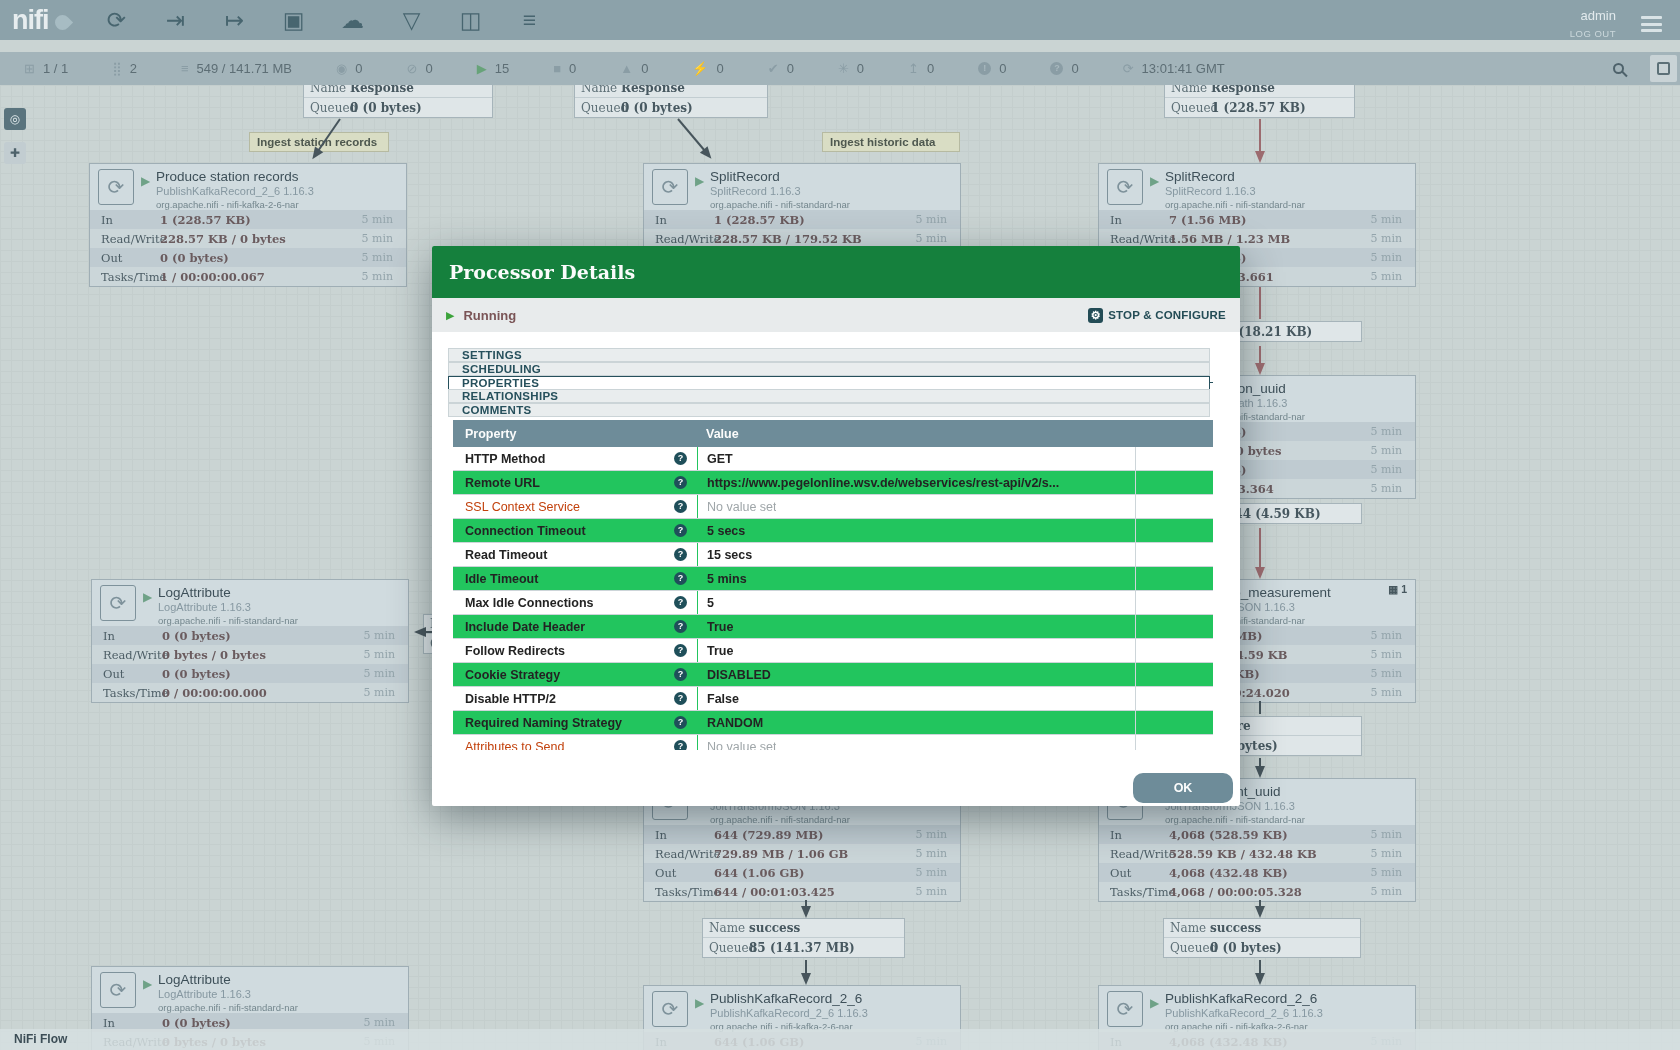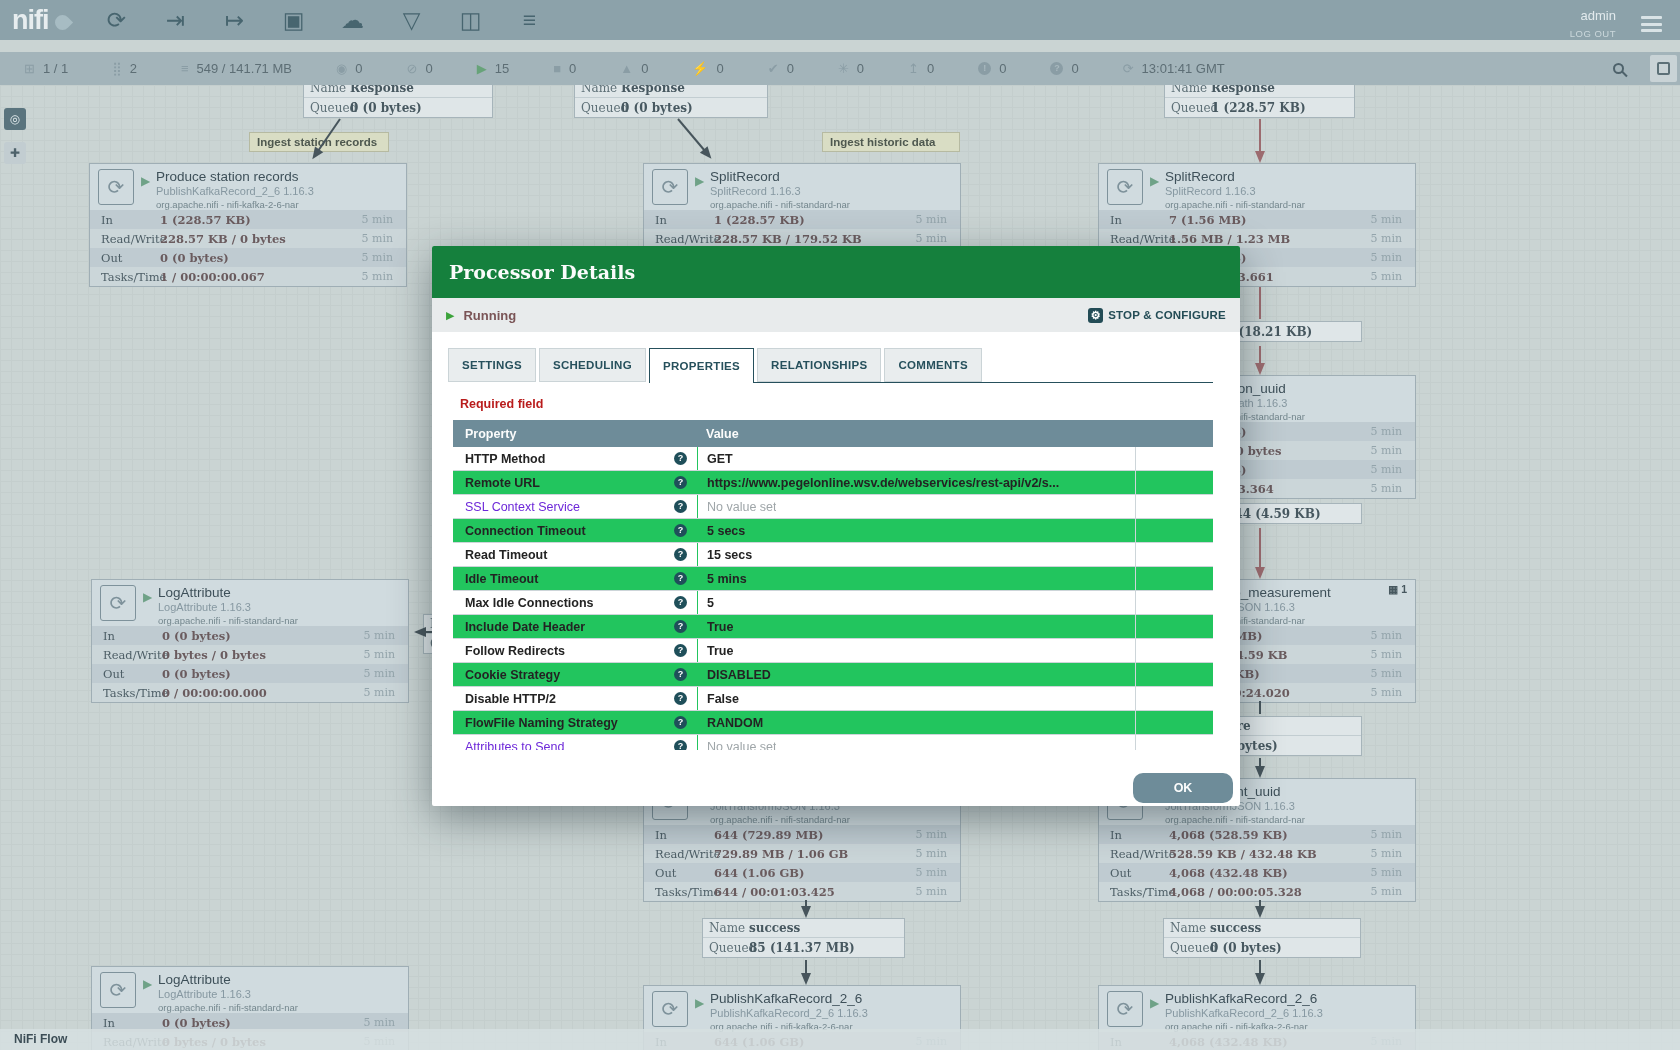--- a/index.html
+++ b/index.html
@@ -96,38 +96,38 @@
   .dlg-title { font-family:"DejaVu Serif", serif; font-weight:bold; font-size:19px;
     color:#FAFBFB; padding-left:17px; }
   .dlg-status { height:34px; background:#E8EBEC; display:flex; align-items:center; padding:0 14px; }
   .run-tri { color:#3BA33B; font-size:11px; margin-right:9px; }
   .run-label { font-size:13px; font-weight:bold; color:#7A5456; }
   .dlg-action { margin-left:auto; display:flex; align-items:center; font-size:11.5px;
     font-weight:bold; color:#234C56; letter-spacing:.2px; cursor:pointer; }
   .gear-box { width:15px; height:15px; background:#234C56; color:#fff; border-radius:3px;
     font-size:11px; line-height:15px; text-align:center; margin-right:5px; }
   .dlg-content { padding:0 27px 0 16px; position:relative; }
-  .tabs { margin-top:16px; position:relative; height:35px; display:flex; }
+  .tabs { margin-top:16px; position:relative; height:35px; display:flex;flex-direction:column; }
   .tab { height:34px; border:1px solid #CBD4D7; background:#E9EDEE; color:#26505C;
     font-size:11.5px; font-weight:bold; letter-spacing:.3px; padding:0 13px; margin-right:3px;
     display:flex; align-items:center; cursor:pointer; position:relative; z-index:1; }
   .tab.active { height:35px; border:1px solid #26505C; border-bottom:none; background:#fff; z-index:2; }
   .tab-line { position:absolute; bottom:0; right:0; height:1px; background:#26505C; z-index:0; }
   .required-note { margin:14px 0 9px 12px; font-size:12.5px; font-weight:bold; color:#b91c1c; }
   .ptable { margin-left:5px; width:760px; height:330px; overflow:hidden; font-size:12.5px; }
   .pt-head { height:27px; background:#6E8C99; color:#FBFCFC; display:flex;
     align-items:center; font-weight:bold; }
   .h-prop { width:244px; padding-left:12px; flex:none; }
   .h-val { padding-left:9px; }
   .pt-row { height:24px; display:flex; align-items:stretch; border-bottom:1px solid #CDD5D9; }
   .pt-row:nth-child(even) {: }
   .pt-row.alt { background:#22c55e; }
   .cell-prop { width:244px; flex:none; display:flex; align-items:center; padding:0 10px 0 12px; }
   .prop-name { flex:1; font-weight:bold; color:#232323; white-space:nowrap; overflow:hidden; }
-  .pt-row.optional .prop-name { font-weight:normal; color:#6d28d9; }
+  .pt-row.optional .prop-name { font-weight:normal; color:#c2410c; }
   .help { width:13px; height:13px; border-radius:50%; background:#1F4F5A; color:#fff;
     font-size:9px; font-weight:bold; line-height:13px; text-align:center; flex:none; cursor:pointer; }
   .cell-val { width:439px; flex:none; border-left:1px solid #22c55e; border-right:1px solid #CDD5D9;
     display:flex; align-items:center; padding-left:9px; }
   .val { font-weight:bold; color:#232323; white-space:nowrap; overflow:hidden; }
   .pt-row.unset .val { font-weight:normal; color:#9FA6A9; }
   .cell-fill { flex:1; }
   .okbtn { position:absolute; right:7px; bottom:3px; width:100px; height:30px; background:#6E8C99;
     color:#FCFDFD; font-size:12.5px; font-weight:bold; display:flex; align-items:center;
     justify-content:center; cursor:pointer; border-radius:10px; }
@@ -806,21 +806,21 @@
               <span class="prop-name">Disable HTTP/2</span>
               <span class="help">?</span>
             </div>
             <div class="cell-val">
               <span class="val">False</span>
             </div>
             <div class="cell-fill"></div>
           </div>
           <div class="pt-row alt">
             <div class="cell-prop">
-              <span class="prop-name">FlowFile Naming Strategy</span>
+              <span class="prop-name">Required Naming Strategy</span>
               <span class="help">?</span>
             </div>
             <div class="cell-val">
               <span class="val">RANDOM</span>
             </div>
             <div class="cell-fill"></div>
           </div>
           <div class="pt-row optional unset">
             <div class="cell-prop">
               <span class="prop-name">Attributes to Send</span>

